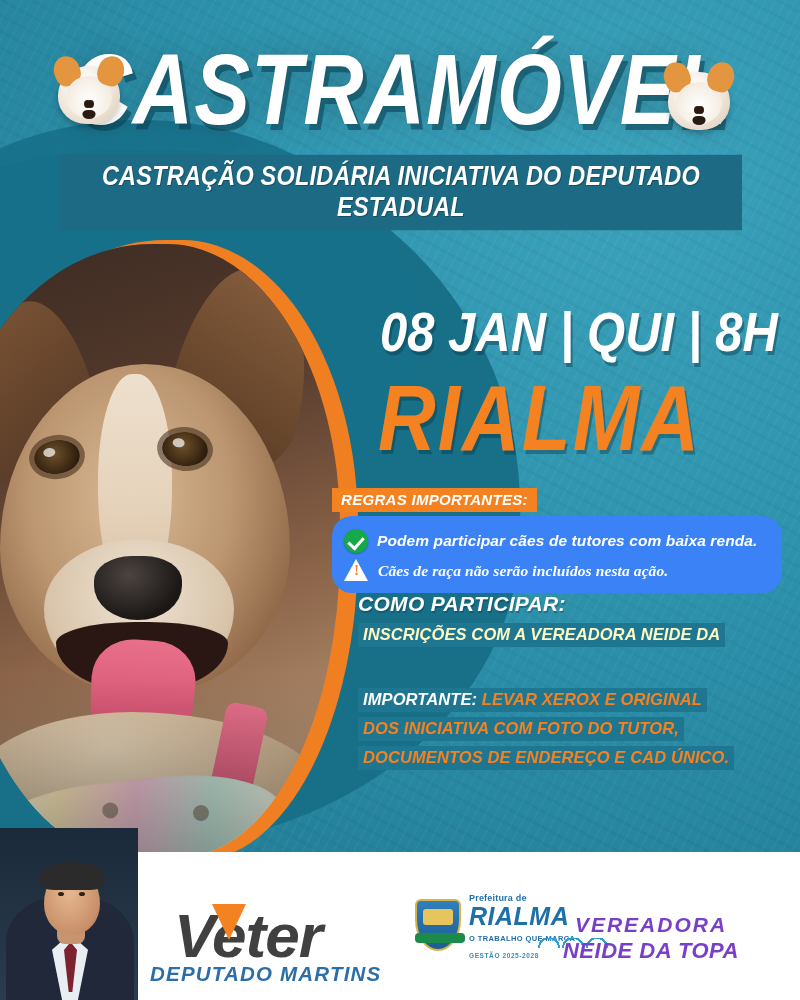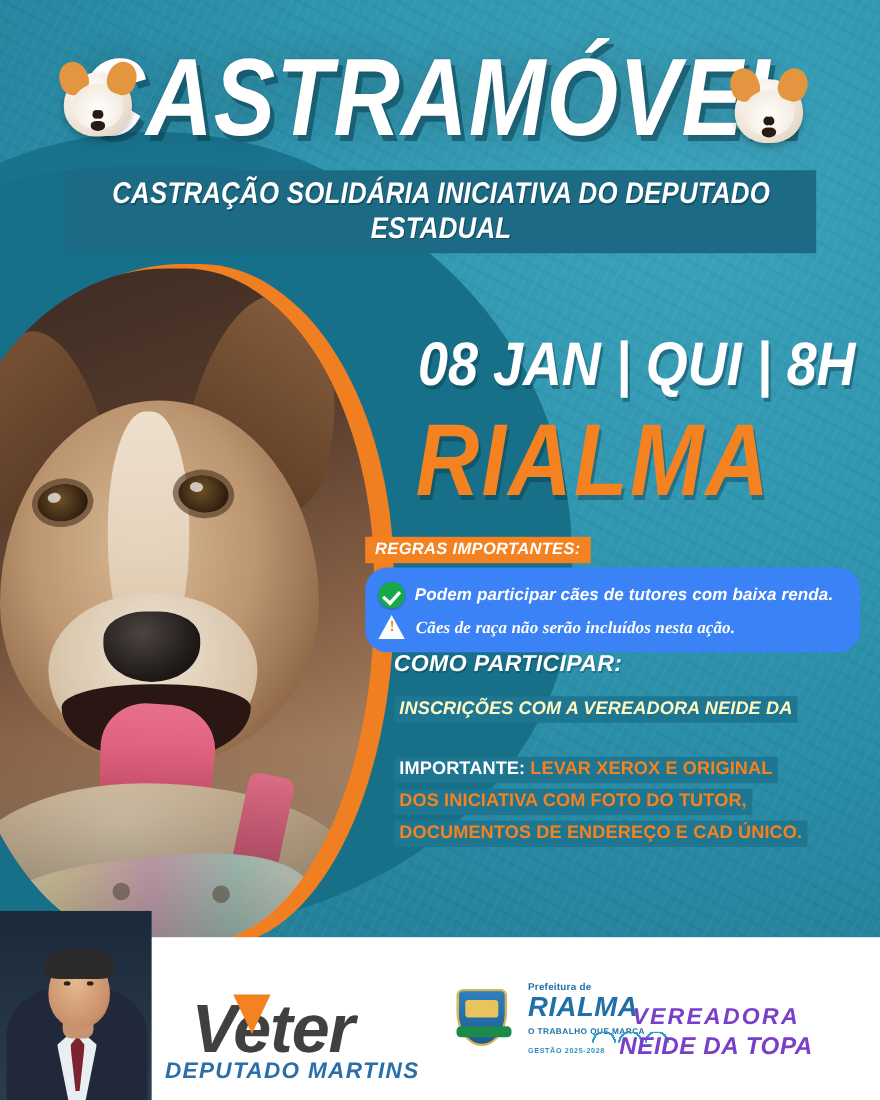--- a/index.html
+++ b/index.html
@@ -264,33 +264,33 @@
     content:"!"; position:absolute; left:0; top:5px; width:25px;
     text-align:center; color:#f58220; font-size:14px; font-weight:bold; font-style:normal;
     line-height:1;
   }
 
   
   .howto { position:absolute; left:358px; top:592px; width:430px; z-index:6; }
   .howto-title {
     font-size:21px; font-weight:bold; font-style:italic; color:#ffffff;
     letter-spacing:.3px; text-shadow:1px 2px 0 rgba(10,60,76,.4);
-    margin-bottom:17px;
+    margin-bottom:7px;
   }
   .howto-line {
     display:inline-block;
     font-size:16.5px; font-weight:bold; font-style:italic; color:#fef9c3;
     background:#1e7691;
     padding:2px 5px 3px 5px; margin-bottom:4px; letter-spacing:.1px;
   }
 
   .important { position:absolute; left:358px; top:688px; width:430px; z-index:6; }
   .imp-line {
     display:inline-block;
-    font-size:16.5px; font-weight:bold; 
+    font-size:16.5px; font-weight:bold; font-style:italic;
     background:#1e7691; color:#f58220;
     padding:2px 5px 3px 5px; margin-bottom:5px; letter-spacing:.1px;
   }
   .imp-line .lbl { color:#ffffff; }
 
   
   .footer {
     position:absolute; left:0; bottom:0; width:800px; height:148px;
     background:#ffffff; z-index:8;
     display:flex; align-items:center;
@@ -339,21 +339,21 @@
     border-top:36px solid #f58220;
     transform:rotate(0deg);
   }
   .veter-sub {
     font-size:20.5px; font-weight:bold; font-style:italic; color:#2b6ea8;
     letter-spacing:1.2px; margin-top:-2px;
   }
 
   .city-logo {
     position:absolute; left:415px; bottom:38px; width:200px;
-    display:flex; align-items:center; gap:19px;
+    display:flex; align-items:center; gap:8px;
   }
   .crest {
     width:46px; height:52px; flex:0 0 auto; position:relative;
     background:linear-gradient(180deg,#2f7fbe,#1d5c92);
     border-radius:6px 6px 50% 50% / 6px 6px 60% 60%;
     border:2px solid #d9b44a;
   }
   .crest::after {
     content:""; position:absolute; left:6px; top:8px; right:6px; height:16px;
     background:#e8c45c; border-radius:3px;

